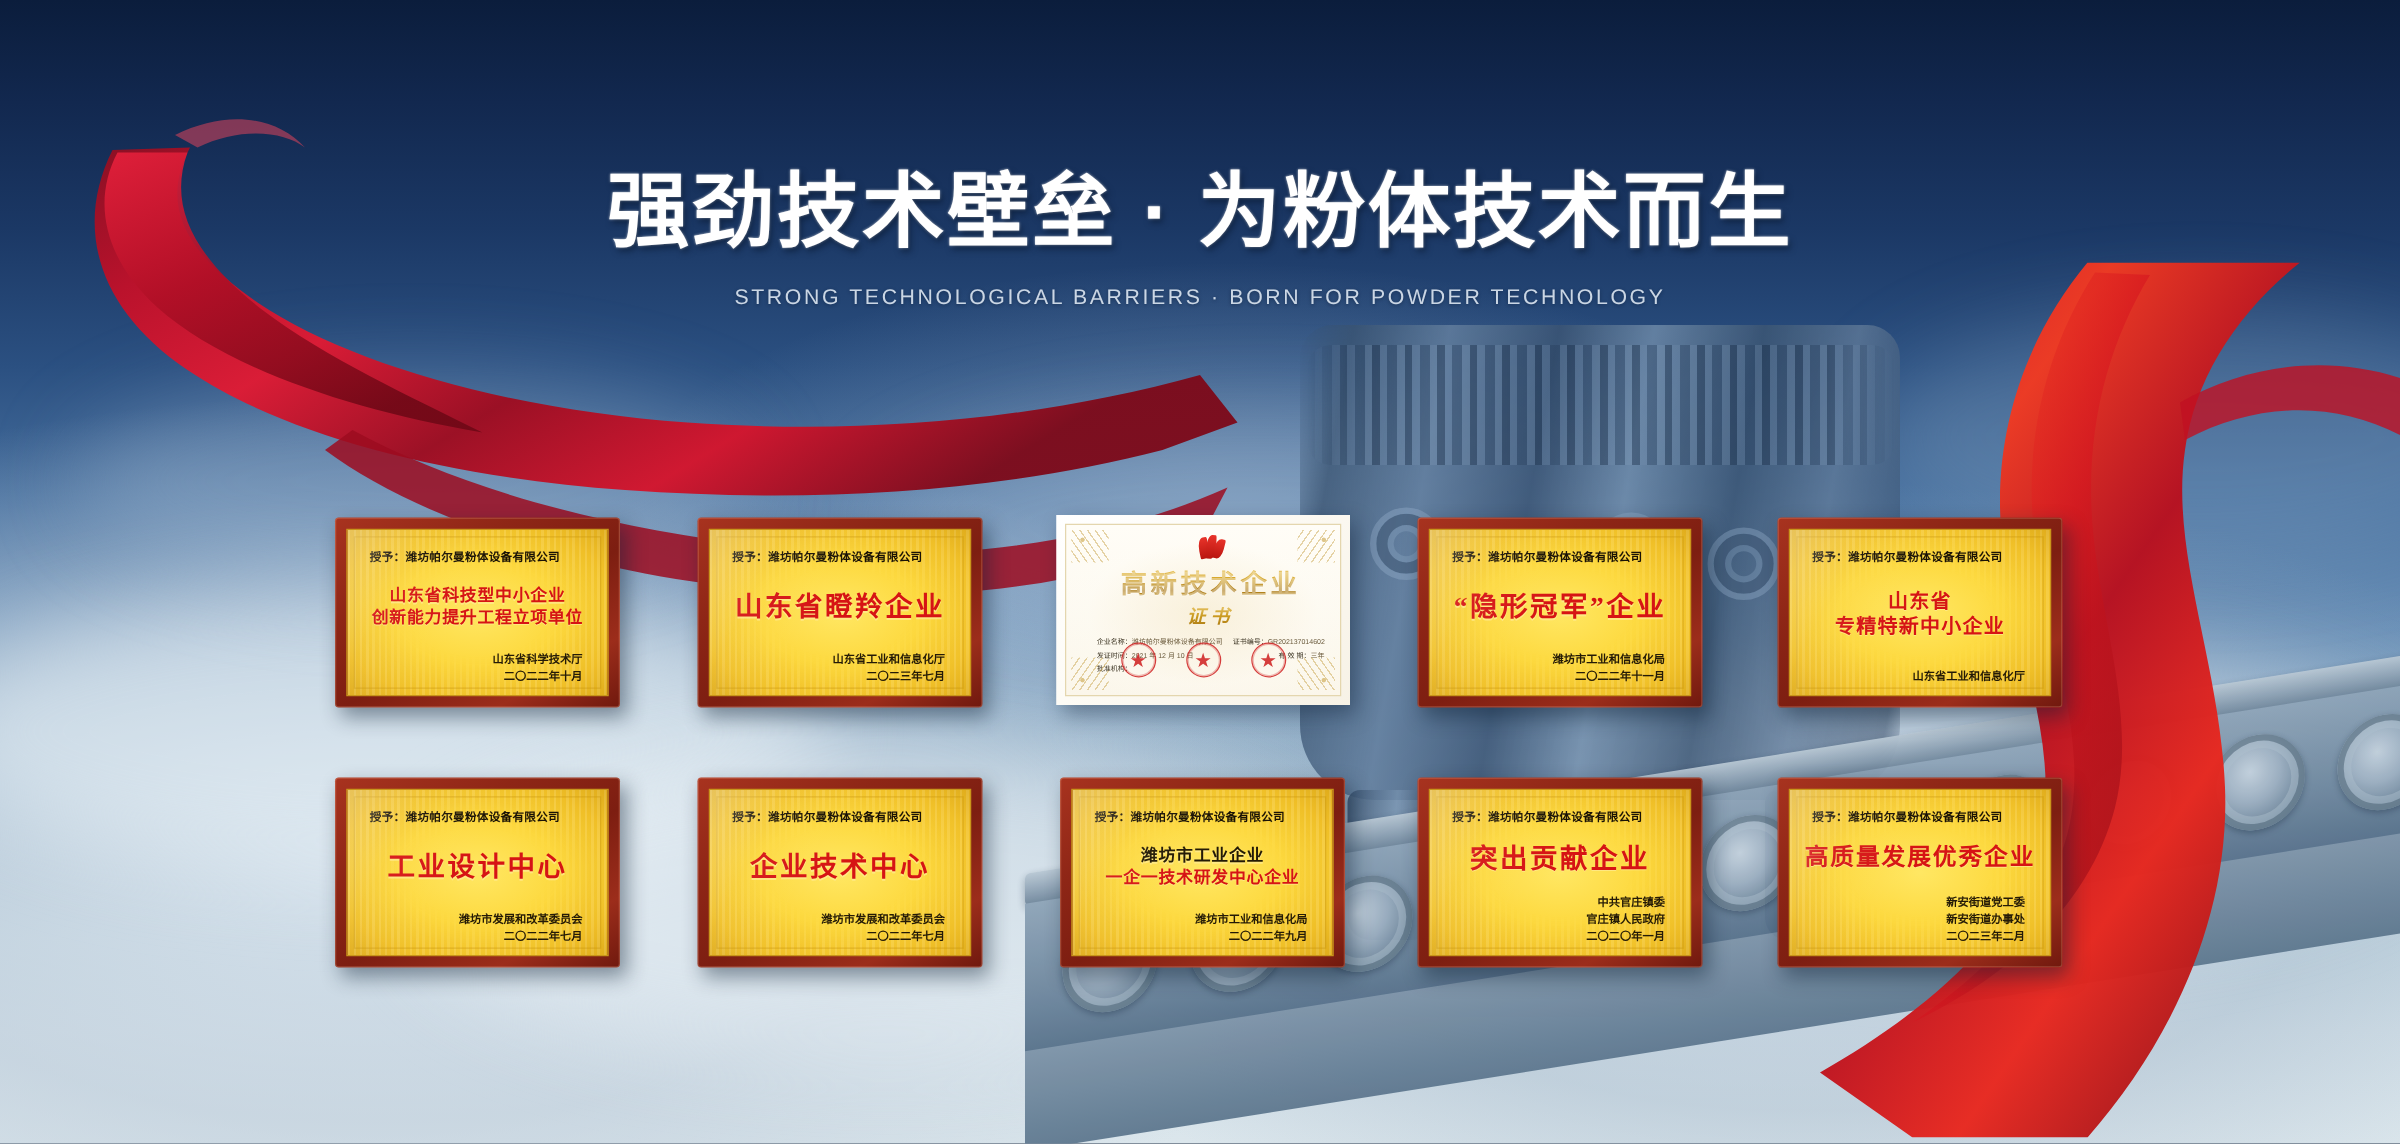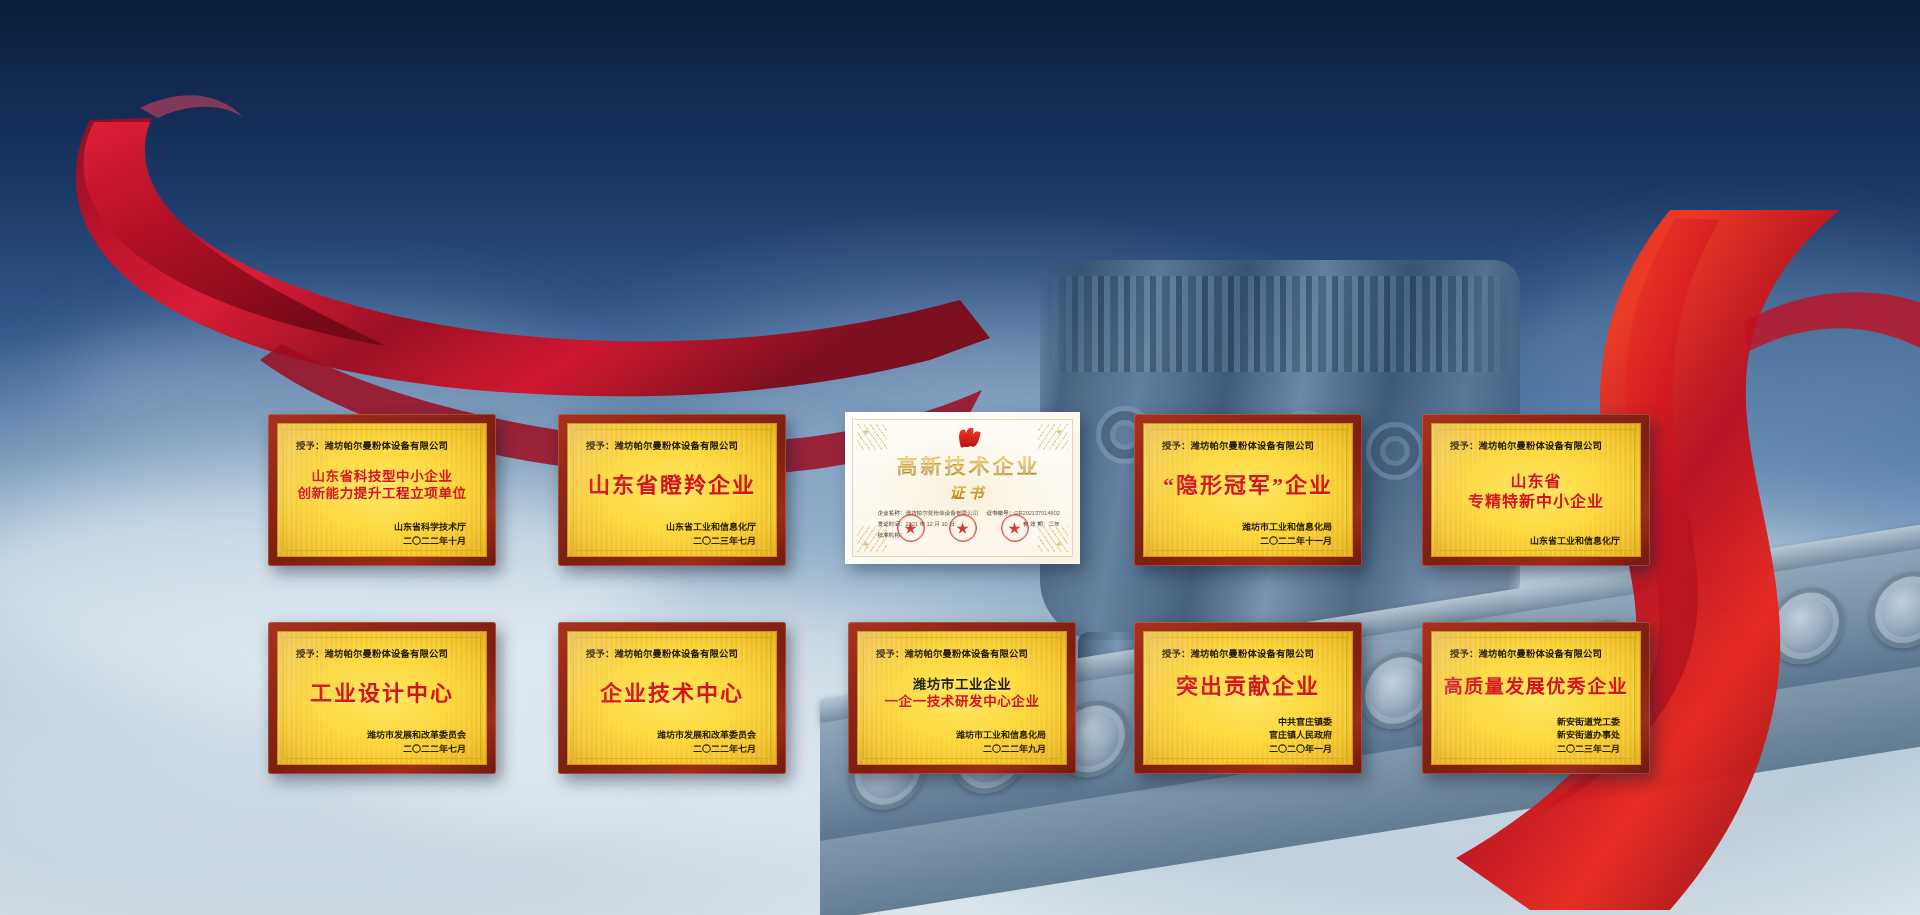--- a/index.html
+++ b/index.html
@@ -396,20 +396,24 @@
     </defs>
     <path d="M 470,0 C 420,60 392,140 402,226 C 412,312 452,392 430,470
              C 410,540 340,600 256,648 L 330,700 L 470,700
              C 540,620 584,520 580,420 C 576,320 536,232 548,150 C 556,92 590,40 640,0 Z" fill="url(#rg3)" opacity=".97"></path>
     <path d="M 476,8 C 436,70 418,146 428,224 C 438,304 470,376 456,448
              C 444,508 398,562 330,608 C 418,566 474,506 492,436
              C 510,364 480,286 474,210 C 468,134 486,66 520,10 Z" fill="url(#rg4)" opacity=".65"></path>
     <path d="M 548,142 C 604,112 666,110 720,138 L 740,100 C 676,72 604,78 544,112 Z" fill="#c01022" opacity=".8"></path>
   </svg>
 
+  <div id="titleWrap">
+    <div id="mainTitle">强劲技术壁垒 · 为粉体技术而生</div>
+    <div id="subTitle">STRONG TECHNOLOGICAL BARRIERS · BORN FOR POWDER TECHNOLOGY</div>
+  </div>
 
   <div id="plaques">
       <div class="plaque size-sm" style="left: 268px; top: 414px;">
         <div class="inner">
           <div class="grantee">授予：潍坊帕尔曼粉体设备有限公司</div>
           <div class="award">
             <div class="award-line">山东省科技型中小企业</div>
             <div class="award-line">创新能力提升工程立项单位</div>
           </div>
           <div class="issuer">

